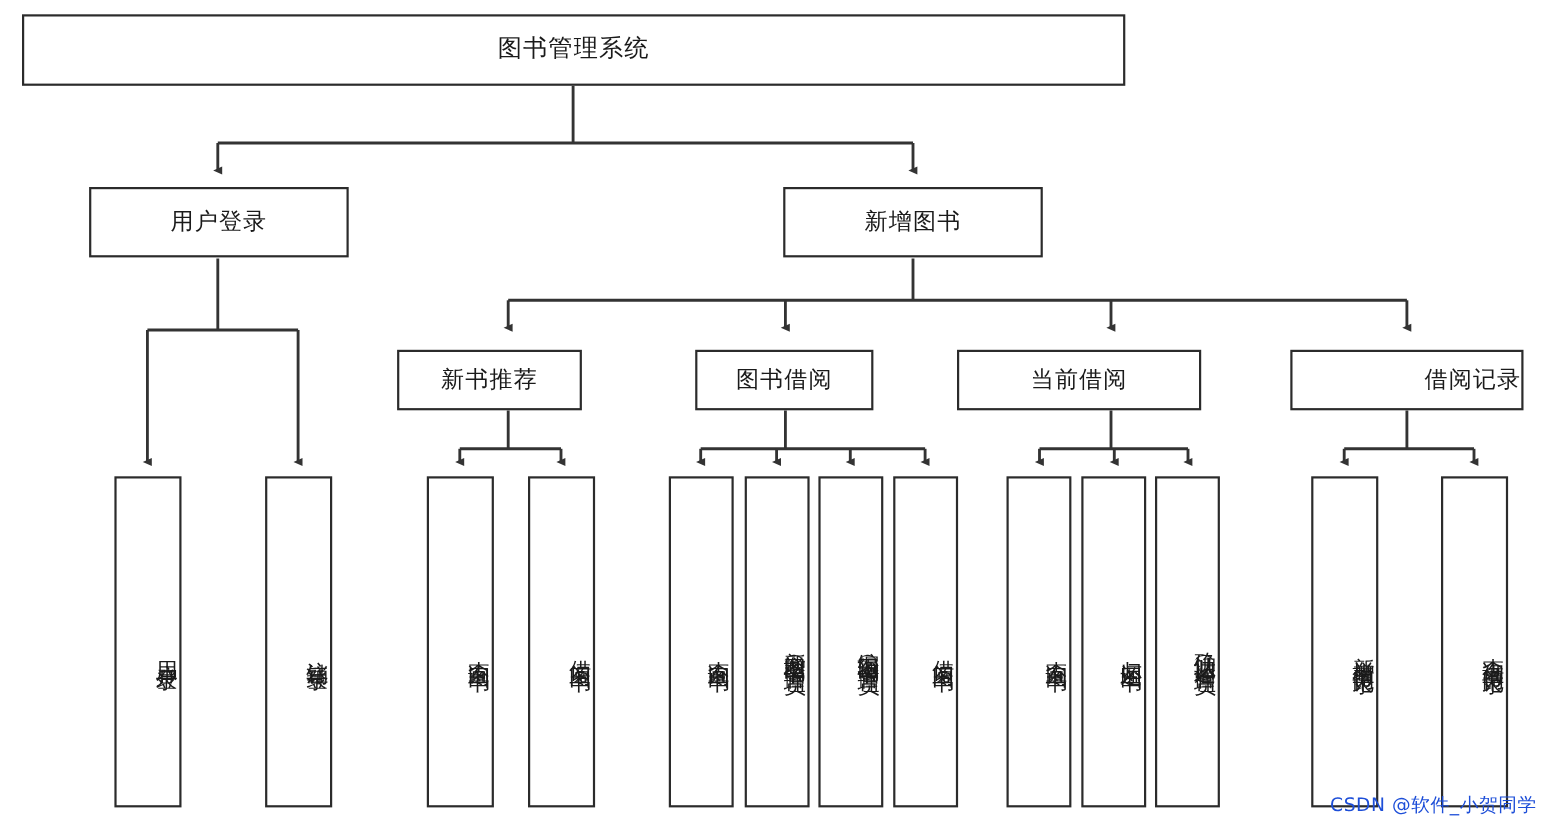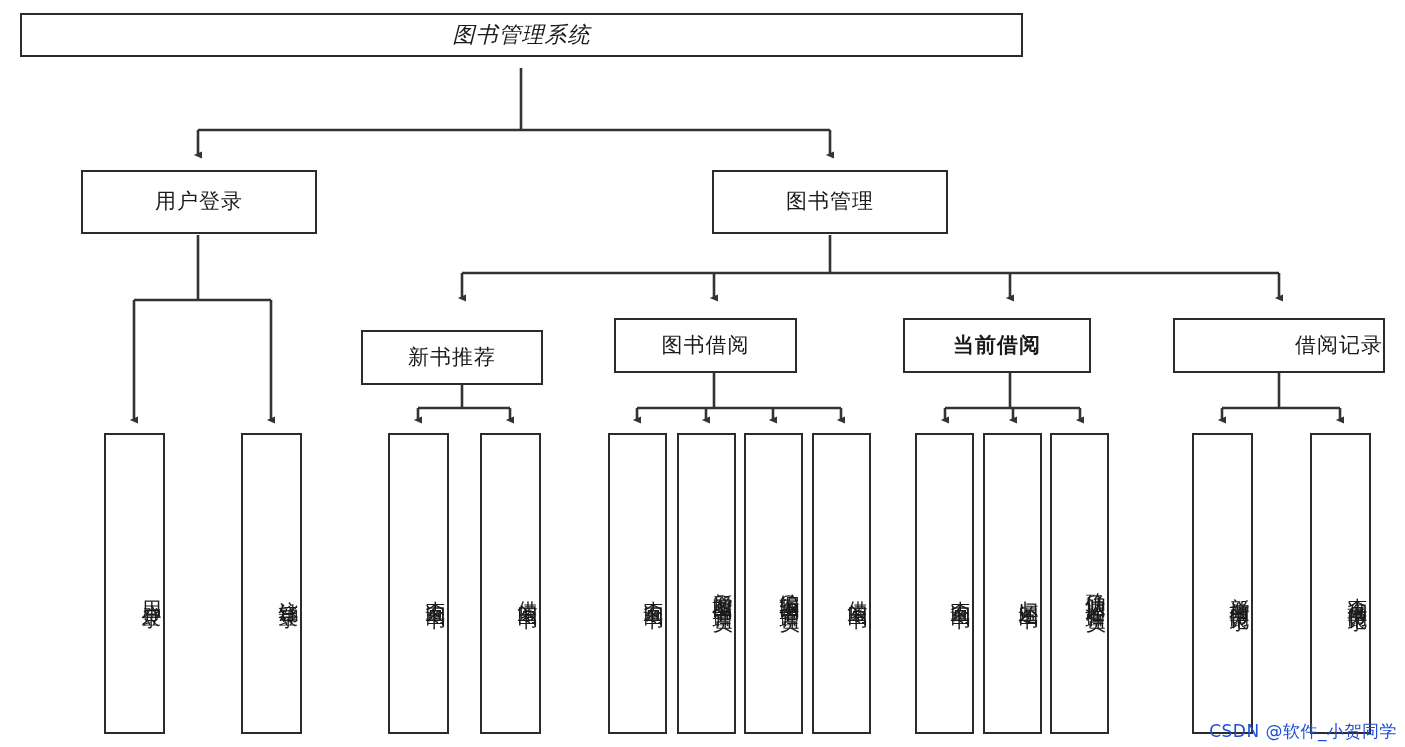--- a/index.html
+++ b/index.html
@@ -119,38 +119,38 @@
       <path d="M1013,408 L1013,420" marker-end="url(#arrowhead)"></path>
       <path d="M1080,408 L1080,420" marker-end="url(#arrowhead)"></path>
 
       <path d="M1279,373 L1279,408"></path>
       <path d="M1222,408 L1340,408"></path>
       <path d="M1222,408 L1222,420" marker-end="url(#arrowhead)"></path>
       <path d="M1340,408 L1340,420" marker-end="url(#arrowhead)"></path>
     </g>
   </svg>
 
-  <div class="node node-h title" style="left:20px; top:13px; width:1003px; height:44px;font-style:italic;">
+  <div class="node node-h title" style="left:20px; top:13px; width:1003px; height:65px;">
     <span>图书管理系统</span>
   </div>
 
   <div class="node node-h" style="left:81px; top:170px; width:236px; height:64px;">
     <span>用户登录</span>
   </div>
   <div class="node node-h" style="left:712px; top:170px; width:236px; height:64px;">
-    <span>图书管理</span>
-  </div>
-
-  <div class="node node-h" style="left:361px; top:318px; width:182px; height:55px;margin-top:12px;">
+    <span>新增图书</span>
+  </div>
+
+  <div class="node node-h" style="left:361px; top:318px; width:168px; height:55px;">
     <span>新书推荐</span>
   </div>
-  <div class="node node-h" style="left:614px; top:318px; width:183px; height:55px;">
+  <div class="node node-h" style="left:632px; top:318px; width:162px; height:55px;">
     <span>图书借阅</span>
   </div>
-  <div class="node node-h" style="left:903px; top:318px; width:188px; height:55px;font-weight:bold;">
+  <div class="node node-h" style="left:870px; top:318px; width:222px; height:55px;">
     <span>当前借阅</span>
   </div>
   <div class="node node-h" style="left:1173px; top:318px; width:212px; height:55px;justify-content:flex-end;">
     <span>借阅记录</span>
   </div>
 
   <div class="node node-v" style="left:104px; top:433px; width:61px; height:301px;">
     <span>用户登录</span>
   </div>
   <div class="node node-v" style="left:241px; top:433px; width:61px; height:301px;">

